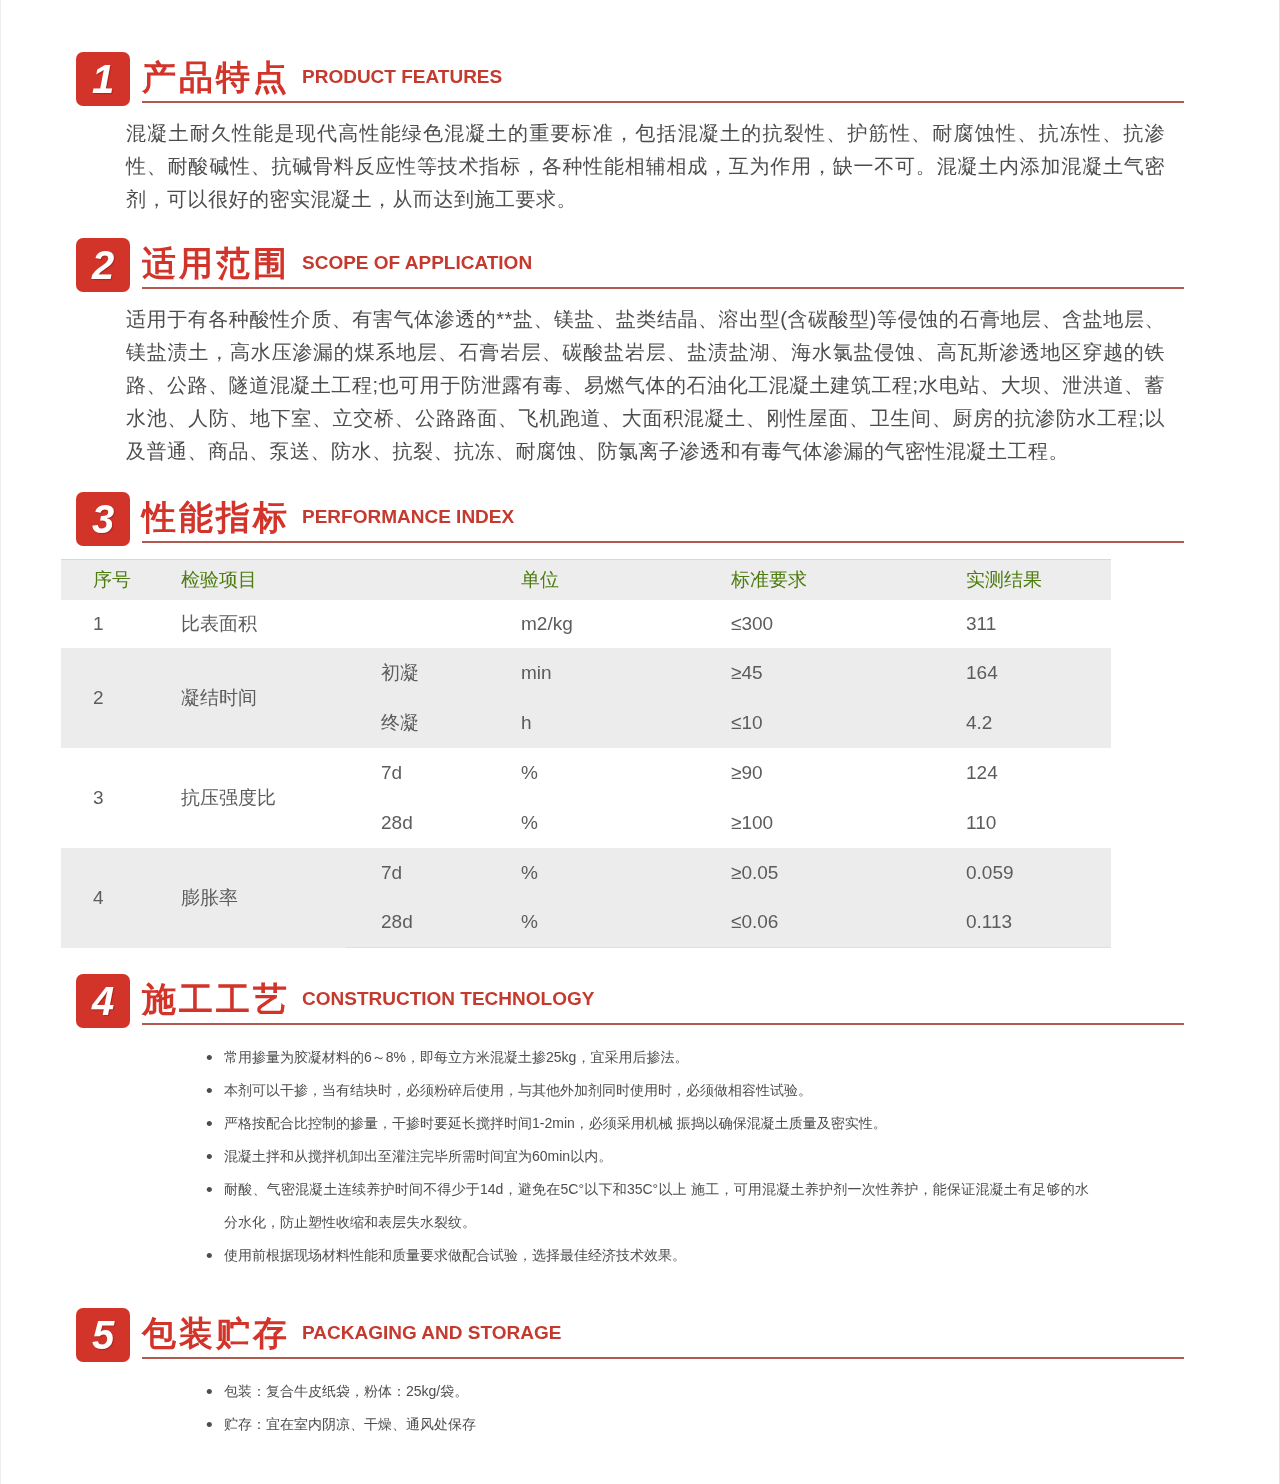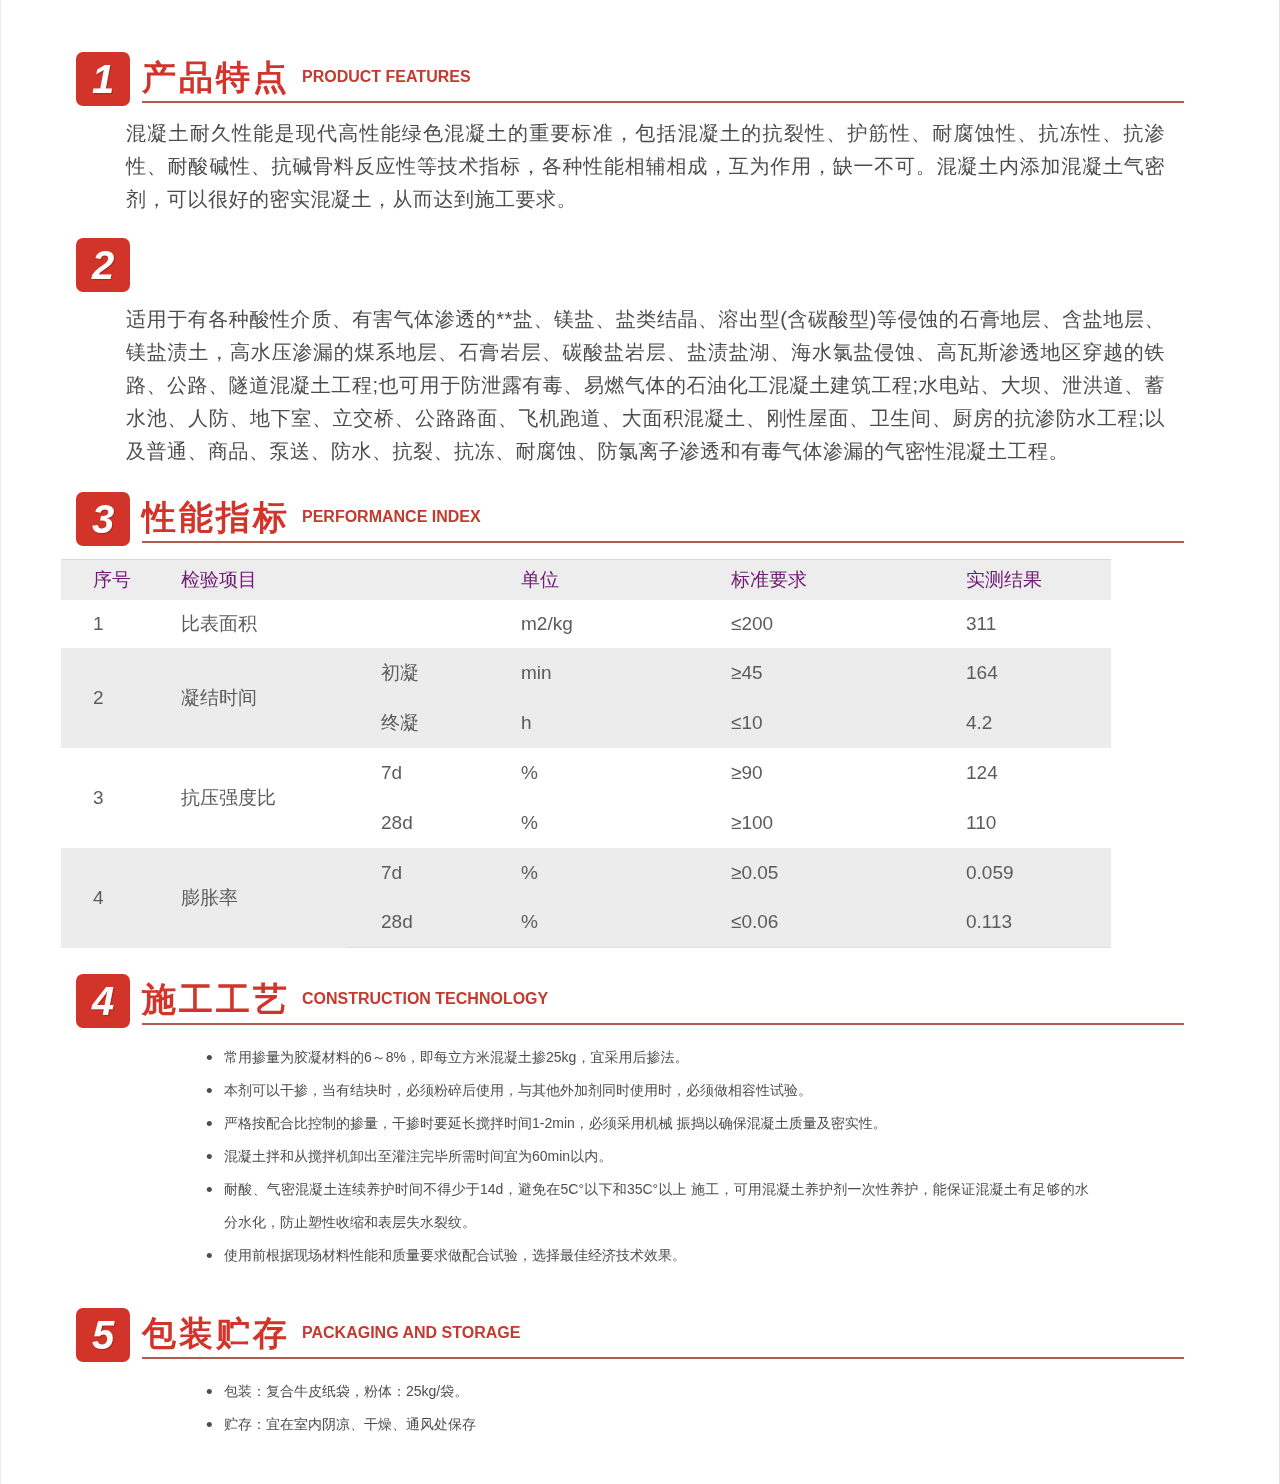--- a/index.html
+++ b/index.html
@@ -22,21 +22,21 @@
   }
   .titles {
     flex:1; display:flex; align-items:center; margin-left:12px;
     border-bottom:2px solid #b05a50; padding-bottom:5px;
   }
   .title-zh {
     color:#d2342a; font-size:34px; font-weight:bold; letter-spacing:3px;
     line-height:1.1;
   }
   .title-en {
-    color:#c43a2f; font-size:16px; font-weight:bold; margin-left:12px;
+    color:#c43a2f; font-size:19px; font-weight:bold; margin-left:12px;
     letter-spacing:0px;
   }
   .para {
     margin:14px 114px 0 125px; font-size:20px; line-height:33px;
     color:#4d4d4d; text-align:justify; letter-spacing:0.5px;
   }
   .bullets { margin:14px 95px 0 128px; list-style:none; }
   .bullets li {
     position:relative; padding-left:20px; font-size:14px; line-height:33px;
     color:#4d4d4d; text-align:justify;
@@ -47,21 +47,21 @@
   }
   
   .perf-table {
     margin:16px 0 0 60px; width:1050px; border-collapse:collapse;
     table-layout:fixed; font-size:19px; color:#5c5c5c;
   }
   .perf-table col.c1{width:95px;} .perf-table col.c2{width:190px;}
   .perf-table col.c3{width:140px;} .perf-table col.c4{width:210px;}
   .perf-table col.c5{width:230px;} .perf-table col.c6{width:185px;}
   .perf-table th {
-    background:#ededed; font-weight:normal; color:#701a75; text-align:left;
+    background:#ededed; font-weight:normal; color:#4d7c0f; text-align:left;
     height:40px; border-top:1px solid #d8d8d8;
   }
   .perf-table td { height:48px; text-align:left; }
   .perf-table .sub td { height:50px; }
   .perf-table .gray { background:#ececec; }
   .perf-table .p1 { padding-left:32px; }
   .perf-table .p2 { padding-left:25px; }
   .perf-table .p3 { padding-left:35px; }
   .perf-table .p4 { padding-left:35px; }
   .perf-table .p5 { padding-left:35px; }
@@ -86,20 +86,24 @@
       <span class="title-zh">产品特点</span>
       <span class="title-en">PRODUCT FEATURES</span>
     </div>
   </div>
 </div>
 <p class="para">混凝土耐久性能是现代高性能绿色混凝土的重要标准，包括混凝土的抗裂性、护筋性、耐腐蚀性、抗冻性、抗渗性、耐酸碱性、抗碱骨料反应性等技术指标，各种性能相辅相成，互为作用，缺一不可。混凝土内添加混凝土气密剂，可以很好的密实混凝土，从而达到施工要求。</p>
 
 <div class="section" id="sec2">
   <div class="sec-header">
     <div class="badge">2</div>
+    <div class="titles">
+      <span class="title-zh">适用范围</span>
+      <span class="title-en">SCOPE OF APPLICATION</span>
+    </div>
   </div>
 </div>
 <p class="para">适用于有各种酸性介质、有害气体渗透的**盐、镁盐、盐类结晶、溶出型(含碳酸型)等侵蚀的石膏地层、含盐地层、镁盐渍土，高水压渗漏的煤系地层、石膏岩层、碳酸盐岩层、盐渍盐湖、海水氯盐侵蚀、高瓦斯渗透地区穿越的铁路、公路、隧道混凝土工程;也可用于防泄露有毒、易燃气体的石油化工混凝土建筑工程;水电站、大坝、泄洪道、蓄水池、人防、地下室、立交桥、公路路面、飞机跑道、大面积混凝土、刚性屋面、卫生间、厨房的抗渗防水工程;以及普通、商品、泵送、防水、抗裂、抗冻、耐腐蚀、防氯离子渗透和有毒气体渗漏的气密性混凝土工程。</p>
 
 <div class="section" id="sec3">
   <div class="sec-header">
     <div class="badge">3</div>
     <div class="titles">
       <span class="title-zh">性能指标</span>
       <span class="title-en">PERFORMANCE INDEX</span>
@@ -123,21 +127,21 @@
       <th class="p4">单位</th>
       <th class="p5">标准要求</th>
       <th class="p6">实测结果</th>
     </tr>
   </thead>
   <tbody>
     <tr>
       <td class="p1">1</td>
       <td class="p2" colspan="2">比表面积</td>
       <td class="p4">m2/kg</td>
-      <td class="p5">≤200</td>
+      <td class="p5">≤300</td>
       <td class="p6">311</td>
     </tr>
     <tr class="gray sub">
       <td class="p1" rowspan="2">2</td>
       <td class="p2" rowspan="2">凝结时间</td>
       <td class="p3">初凝</td>
       <td class="p4">min</td>
       <td class="p5">≥45</td>
       <td class="p6">164</td>
     </tr>

